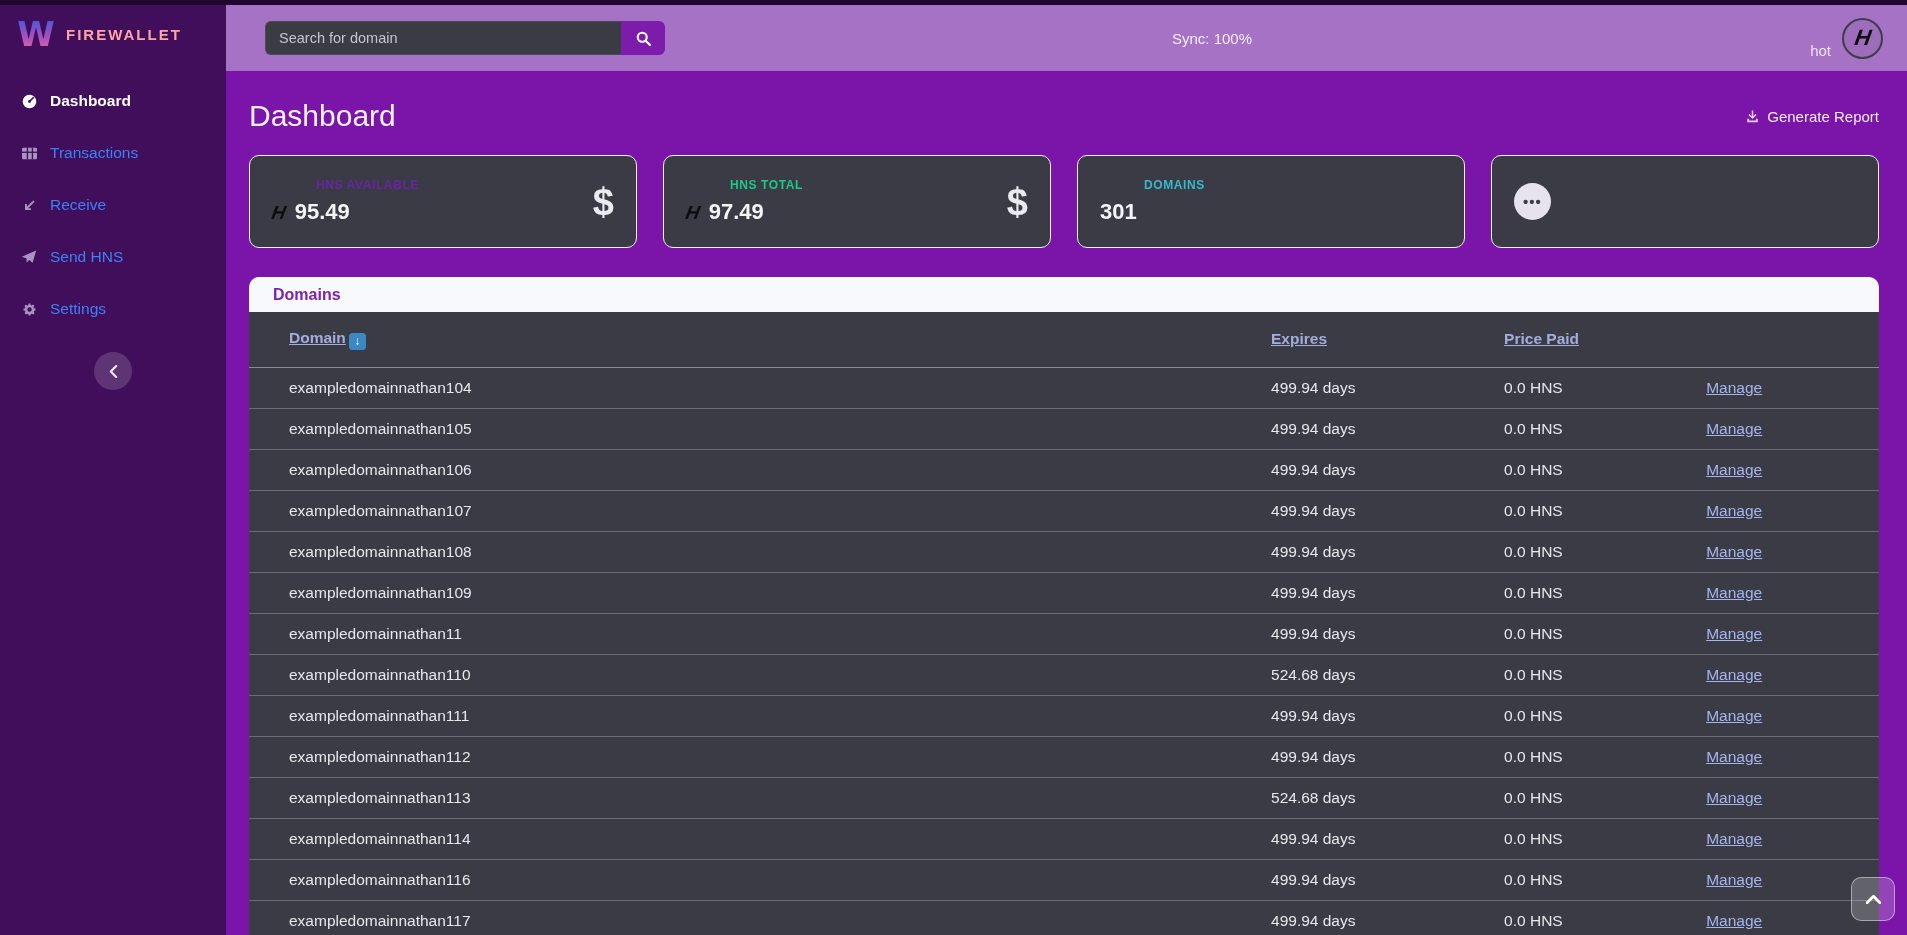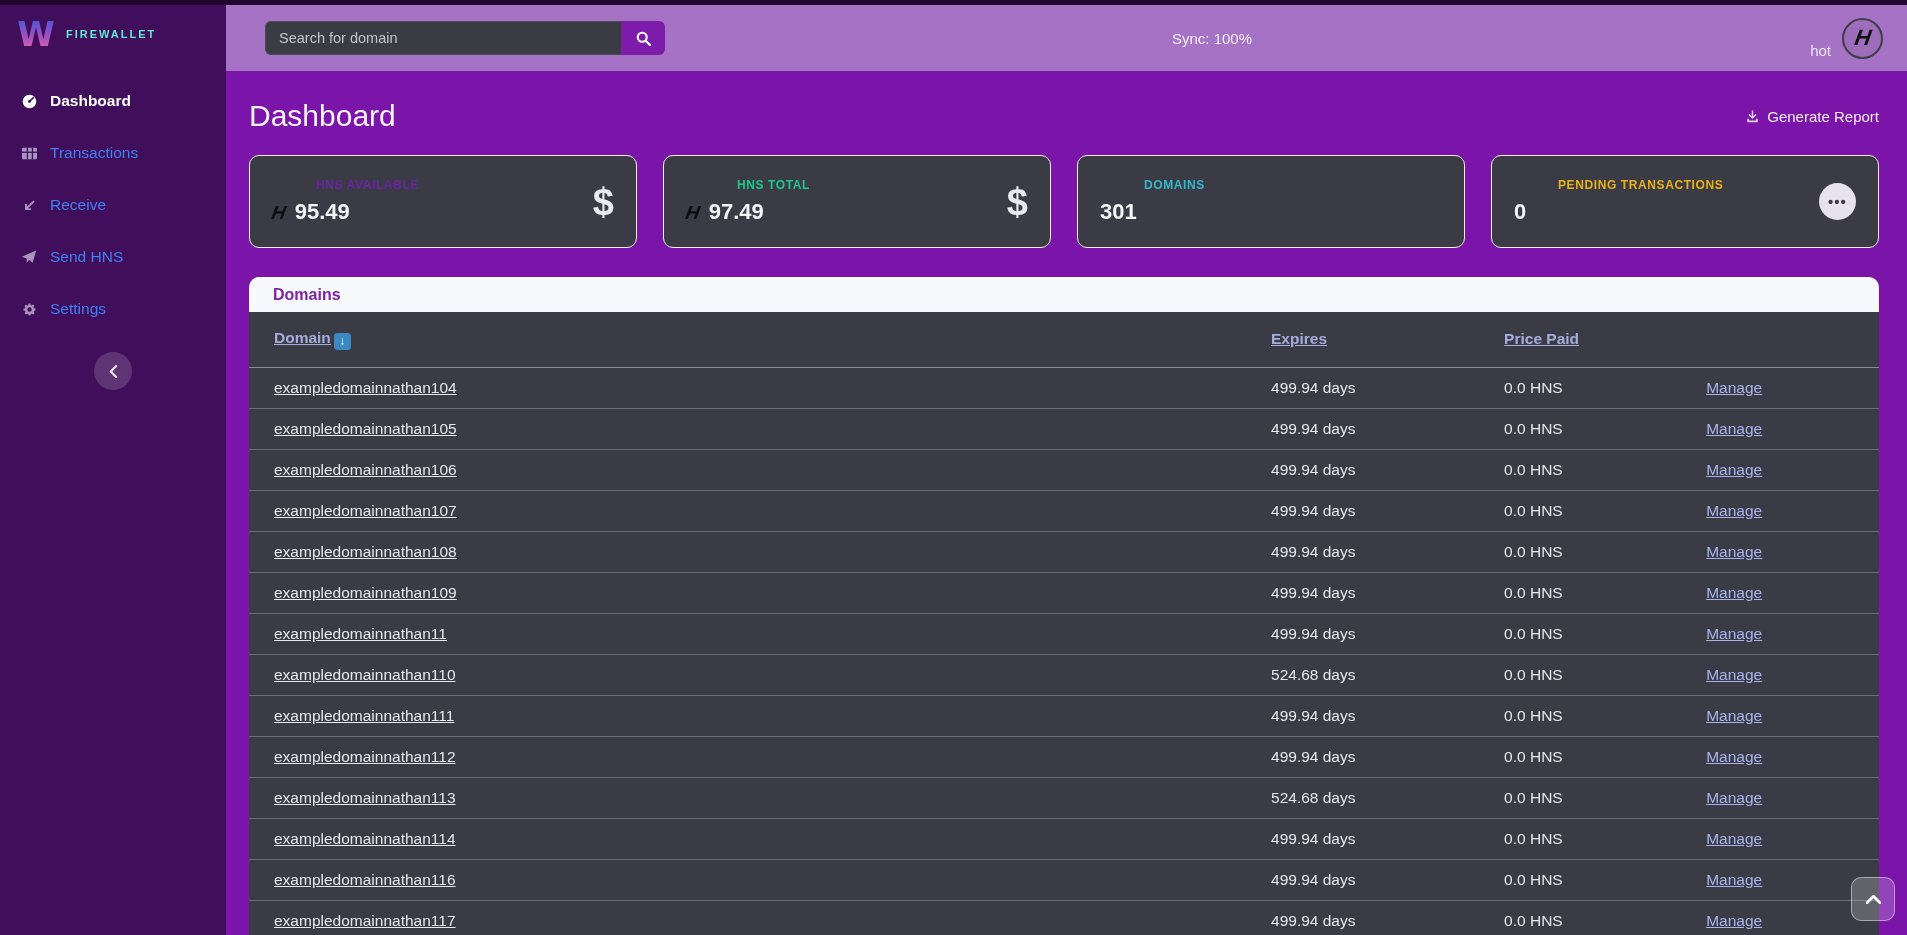--- a/index.html
+++ b/index.html
@@ -6,21 +6,21 @@
   html,body { width:1907px; height:935px; overflow:hidden; }
   body { font-family:"Liberation Sans", sans-serif; background:#7b15a9; position:relative; }
 
   .topstrip { position:absolute; top:0; left:0; width:1907px; height:5px; background:#20062c; z-index:20; }
 
   .app { display:flex; width:1907px; height:935px; }
 
   
   .sidebar { width:226px; flex-shrink:0; background:#400e5a; padding-top:5px; position:relative; }
   .brand { height:58px; display:flex; align-items:center; padding:0 17px; gap:11px; cursor:pointer; }
-  .brand-name { color:#5eead4; font-weight:700; font-size:11px; letter-spacing:2px; }
+  .brand-name { color:#fca5a5; font-weight:700; font-size:15px; letter-spacing:2px; }
   .nav { margin-top:12px; }
   .nav-item { height:52px; display:flex; align-items:center; gap:12px; padding:0 20px; font-size:15.5px; color:#3b82f6; cursor:pointer; }
   .nav-item .icn { width:18px; display:flex; justify-content:center; color:#a994bf; }
   .nav-item.active { color:#ffffff; font-weight:700; }
   .nav-item.active .icn { color:#ffffff; }
   .collapse-btn { width:38px; height:38px; border-radius:50%; background:rgba(255,255,255,0.16);
     margin:17px auto 0; display:flex; align-items:center; justify-content:center; color:#efe8f5; cursor:pointer; }
 
   
   .main { flex:1; display:flex; flex-direction:column; padding-top:5px; }
@@ -47,39 +47,39 @@
   .page-head { display:flex; align-items:center; justify-content:space-between; }
   .page-title { color:#f6f3f9; font-size:30px; font-weight:400; }
   .gen-report { display:flex; align-items:center; gap:7px; color:#f3eef7; font-size:15px; cursor:pointer; }
   .gen-report .icn { color:#ddd2e8; display:flex; }
 
   .cards { display:flex; gap:26px; margin-top:22px; }
   .card { flex:1; height:93px; background:#3a3b45; border:1.5px solid #f4f2f8; border-radius:10px;
     padding:16px 22px; display:flex; align-items:center; justify-content:space-between; }
   .card-label { font-size:12px; font-weight:800; letter-spacing:.6px; margin-bottom:7px;padding-left:44px; }
   .card.c1 .card-label { color:#6a23a5; }
-  .card.c2 .card-label { color:#1cc88a;margin-left:7px; }
+  .card.c2 .card-label { color:#1cc88a; }
   .card.c3 .card-label { color:#36b9cc; }
   .card.c4 .card-label { color:#eab217; }
   .card-value { font-size:22px; font-weight:800; color:#f4f5f7; display:flex; align-items:center; gap:9px; }
   .dollar { font-size:38px; font-weight:700; color:#e9ebf1; line-height:1; }
   .ellipsis-badge { width:37px; height:37px; border-radius:50%; background:#e6e3ee; color:#3c3d46;
     display:flex; align-items:center; justify-content:center; font-size:15px; font-weight:700; letter-spacing:1px; cursor:pointer; }
 
   
   .panel { margin-top:29px; border-radius:10px 10px 0 0; overflow:hidden; }
   .panel-header { background:#f8f9fc; height:35px; display:flex; align-items:center; padding:0 24px;
     color:#7d21a8; font-weight:800; font-size:16px; }
   .panel-body { background:#3a3b45; }
   table { width:100%; border-collapse:collapse; table-layout:fixed; }
   th { text-align:left; color:#a4addc; font-size:15.5px; font-weight:700; height:55px; vertical-align:middle; }
   th .hlabel { text-decoration:underline; cursor:pointer; }
   td { color:#e7e8eb; font-size:15.5px; height:41px; vertical-align:middle; }
   .col-domain { width:62.7%; } .col-expires { width:14.3%; } .col-price { width:12.4%; } .col-manage { width:10.6%; }
-  th:first-child, td:first-child { padding-left:25px;text-decoration:underline; }
+  th:first-child, td:first-child { padding-left:40px; }
   thead tr { border-bottom:1px solid #8a8b91; }
   tbody tr { border-bottom:1px solid #6b6d74; }
   tbody tr:last-child { border-bottom:none; }
   .manage-link { color:#a7b5ec; text-decoration:underline; cursor:pointer; }
   .sort-emoji { display:inline-flex; width:17px; height:17px; background:#3b88c3; border-radius:3.5px;
     color:#ffffff; font-size:12px; font-weight:700; align-items:center; justify-content:center;
     margin-left:3px; vertical-align:-2px; }
 
   .scroll-top { position:fixed; right:12px; bottom:14px; width:44px; height:44px; border-radius:10px;
     background:rgba(235,235,243,0.22); border:1px solid rgba(255,255,255,0.45);
@@ -230,26 +230,20 @@
         <div class="card c3">
           <div>
             <div class="card-label">DOMAINS</div>
             <div class="card-value">
               <span>301</span>
             </div>
           </div>
         </div>
 
         <div class="card c4">
-          <div>
-            <div class="card-label">PENDING TRANSACTIONS</div>
-            <div class="card-value">
-              <span>0</span>
-            </div>
-          </div>
           <span class="ellipsis-badge">•••</span>
         </div>
       </div>
 
       <div class="panel">
         <div class="panel-header">Domains</div>
         <div class="panel-body">
           <table>
             <colgroup>
                 <col class="col-domain">

